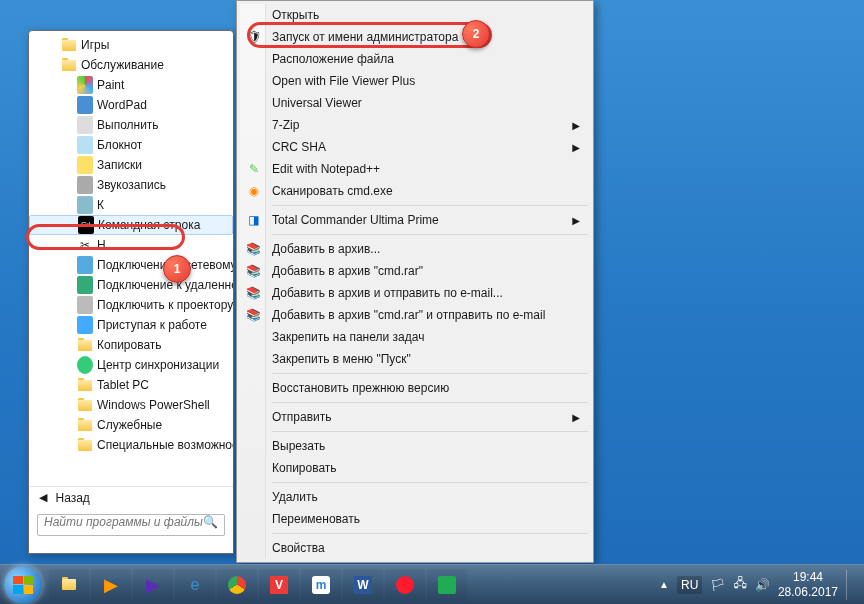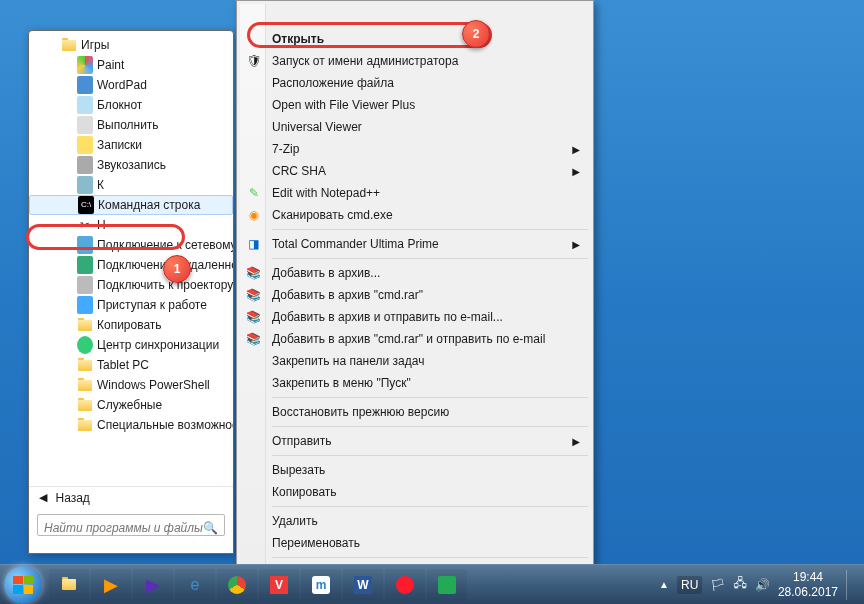--- a/index.html
+++ b/index.html
@@ -7,26 +7,26 @@
 .startmenu{position:absolute;left:28px;top:30px;width:206px;height:524px;background:#fff;border:1px solid #6a6a6a;border-radius:4px 4px 0 0;box-shadow:2px 2px 8px rgba(0,0,0,0.3);}
 .programs{height:455px;overflow:hidden;padding:4px 0;}
 .pitem{display:flex;align-items:center;height:20px;padding:0 10px 0 16px;cursor:default;color:#1a1a1a;white-space:nowrap;}
 .pitem.indent{padding-left:32px;}
 .pitem.nest{padding-left:48px;}
 .picon{width:16px;height:16px;margin-right:4px;display:inline-flex;align-items:center;justify-content:center;flex-shrink:0;}
 .folder-icon{background:linear-gradient(#ffe9a8,#f7c645);border-radius:1px;width:14px;height:11px;position:relative;}
 .folder-icon:before{content:"";position:absolute;top:-2px;left:0;width:6px;height:2px;background:#f7c645;border-radius:1px 1px 0 0;}
 .backnav{display:flex;align-items:center;height:22px;padding:4px 10px;border-top:1px solid #e5e5e5;color:#1a1a1a;}
 .backnav .arrow{margin-right:8px;font-size:11px;}
-.searchbox{margin:6px 8px;height:22px;border:1px solid #b8b8b8;border-radius:2px;display:flex;align-items:flex-end;padding:0 6px;}
+.searchbox{margin:6px 8px;height:22px;border:1px solid #b8b8b8;border-radius:2px;display:flex;align-items:flex-start;padding:0 6px;}
 .searchbox input{border:none;outline:none;flex:1;font-style:italic;color:#888;font-size:12px;}
 .searchbox .sicn{color:#5a8cc7;font-size:12px;}
 .ctxmenu{position:absolute;left:236px;top:0;width:358px;background:#f0f0f0;border:1px solid #979797;box-shadow:3px 3px 8px rgba(0,0,0,0.35);padding:3px;}
 .ctxitem{display:flex;align-items:center;height:22px;padding:0 30px 0 32px;cursor:default;color:#1a1a1a;position:relative;white-space:nowrap;}
-.ctxitem.bold{font-weight:700;margin-top:24px;}
+.ctxitem.bold{font-weight:400;}
 .ctxitem .sub{position:absolute;right:10px;font-size:10px;color:#1a1a1a;}
 .ctxsep{height:1px;background:#d7d7d7;margin:3px 2px 3px 32px;}
 .ctxicon{position:absolute;left:6px;width:16px;height:16px;display:inline-flex;align-items:center;justify-content:center;}
 .iconbar{position:absolute;left:3px;top:3px;bottom:3px;width:26px;background:linear-gradient(#f8f8f8,#eee);border-right:1px solid #e0e0e0;}
 .highlight1{position:absolute;left:26px;top:224px;width:159px;height:26px;border:3px solid #e53935;border-radius:13px;pointer-events:none;z-index:50;}
 .highlight2{position:absolute;left:247px;top:22px;width:245px;height:26px;border:3px solid #e53935;border-radius:13px;pointer-events:none;z-index:50;}
 .badge{width:28px;height:28px;border-radius:50%;background:radial-gradient(circle at 30% 30%,#ff7a5c,#e53935);color:#fff;font-weight:700;font-size:15px;display:flex;align-items:center;justify-content:center;position:absolute;box-shadow:0 2px 4px rgba(0,0,0,0.4);z-index:60;border:1px solid #c62828;}
 .badge1{left:163px;top:255px;}
 .badge2{left:462px;top:20px;}
 .taskbar{position:absolute;left:0;right:0;bottom:0;height:40px;background:linear-gradient(180deg,#5a7a9a 0%,#3d5d7d 50%,#2a4562 100%);display:flex;align-items:center;padding:0 4px;border-top:1px solid #6a8aaa;}
@@ -46,44 +46,50 @@
 <body>
 
 <div class="startmenu">
   <div class="programs">
     <div class="pitem indent">
         <span class="picon">
           <span class="folder-icon"></span>
         </span>
         <span>Игры</span>
       </div>
+    <div class="pitem indent">
+        <span class="picon">
+          <span class="folder-icon"></span>
+        </span>
+        <span>Обслуживание</span>
+      </div>
 
     <div class="pitem nest">
         <span class="picon">
           <span class="smallsq" style="background:conic-gradient(#f44,#4af,#fc4,#4c4)"></span>
         </span>
         <span>Paint</span>
       </div>
     <div class="pitem nest">
         <span class="picon">
           <span class="smallsq" style="background:#4a8fd4"></span>
         </span>
         <span>WordPad</span>
       </div>
     <div class="pitem nest">
         <span class="picon">
+          <span class="smallsq" style="background:#ddd"></span>
+        </span>
+        <span>Выполнить</span>
+      </div>
+    <div class="pitem nest">
+        <span class="picon">
           <span class="smallsq" style="background:#b8e0f5"></span>
         </span>
         <span>Блокнот</span>
-      </div>
-    <div class="pitem nest">
-        <span class="picon">
-          <span class="smallsq" style="background:#ddd"></span>
-        </span>
-        <span>Выполнить</span>
       </div>
     <div class="pitem nest">
         <span class="picon">
           <span class="smallsq" style="background:#ffe066"></span>
         </span>
         <span>Записки</span>
       </div>
     <div class="pitem nest">
         <span class="picon">
           <span class="smallsq" style="background:#aaa"></span>

